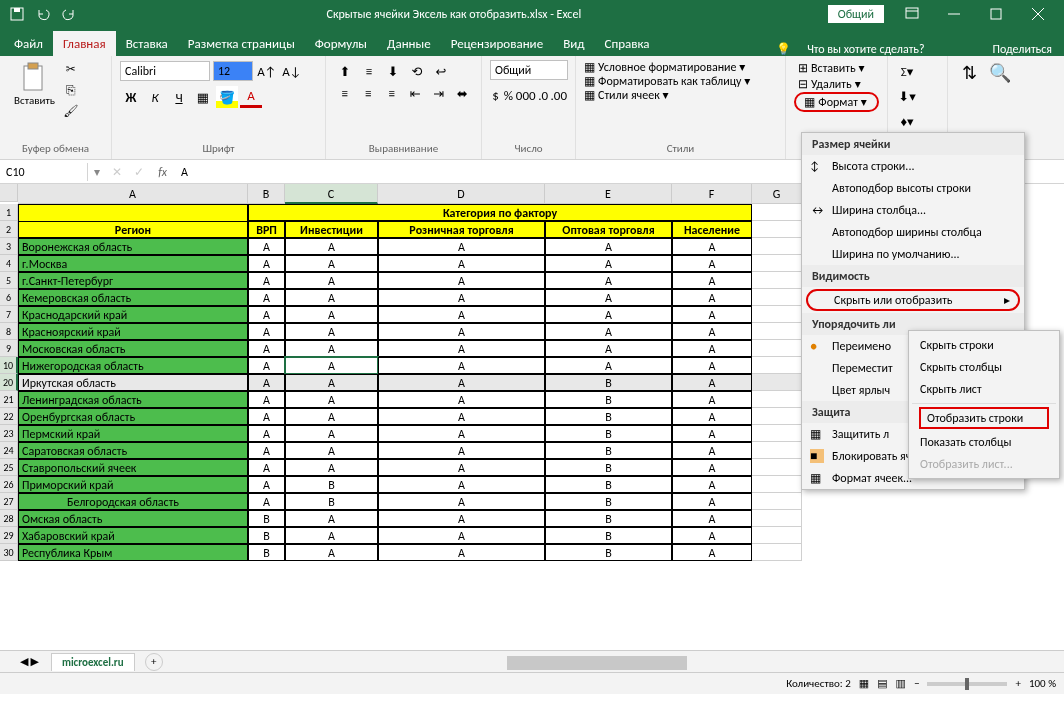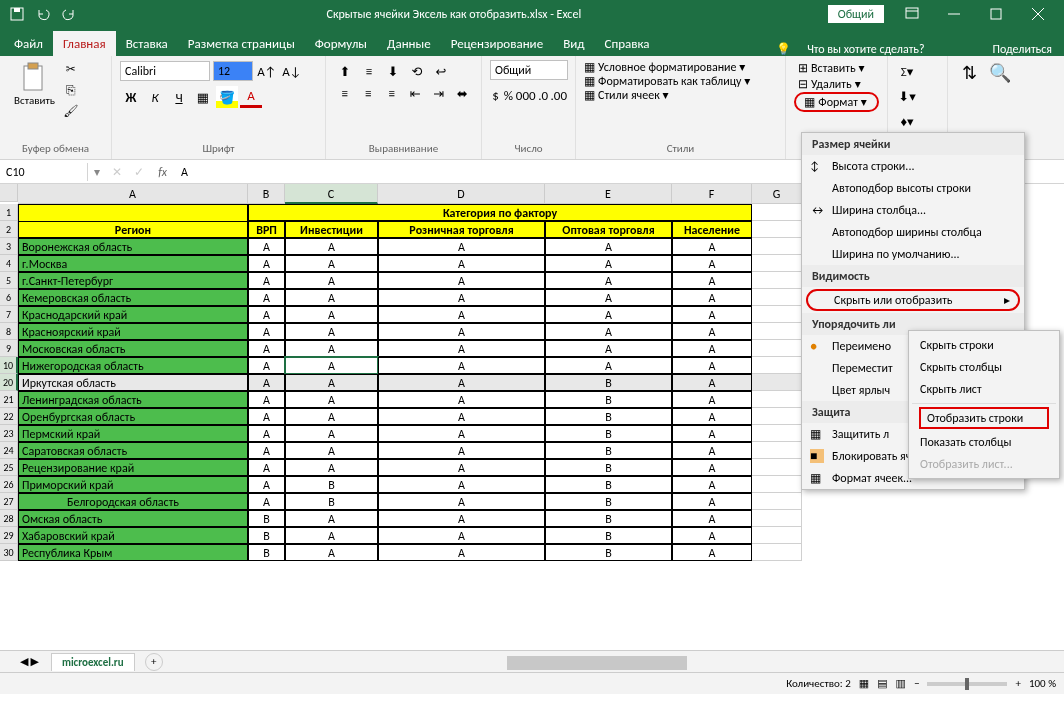--- a/index.html
+++ b/index.html
@@ -410,21 +410,21 @@
         <div class="cell hdr-green" style="width:230px;text-align:left;">Саратовская область</div>
         <div class="cell data-cell" style="width:37px;">A</div>
         <div class="cell data-cell" style="width:93px;">A</div>
         <div class="cell data-cell" style="width:167px;">A</div>
         <div class="cell data-cell" style="width:127px;">B</div>
         <div class="cell data-cell" style="width:80px;">A</div>
         <div class="cell" style="width:50px"></div>
       </div>
       <div class="row">
         <div class="row-header">25</div>
-        <div class="cell hdr-green" style="width:230px;text-align:left;">Рецензирование край</div>
+        <div class="cell hdr-green" style="width:230px;text-align:left;">Ставропольский ячеек</div>
         <div class="cell data-cell" style="width:37px;">A</div>
         <div class="cell data-cell" style="width:93px;">A</div>
         <div class="cell data-cell" style="width:167px;">A</div>
         <div class="cell data-cell" style="width:127px;">B</div>
         <div class="cell data-cell" style="width:80px;">A</div>
         <div class="cell" style="width:50px"></div>
       </div>
       <div class="row">
         <div class="row-header">26</div>
         <div class="cell hdr-green" style="width:230px;text-align:left;">Приморский край</div>

